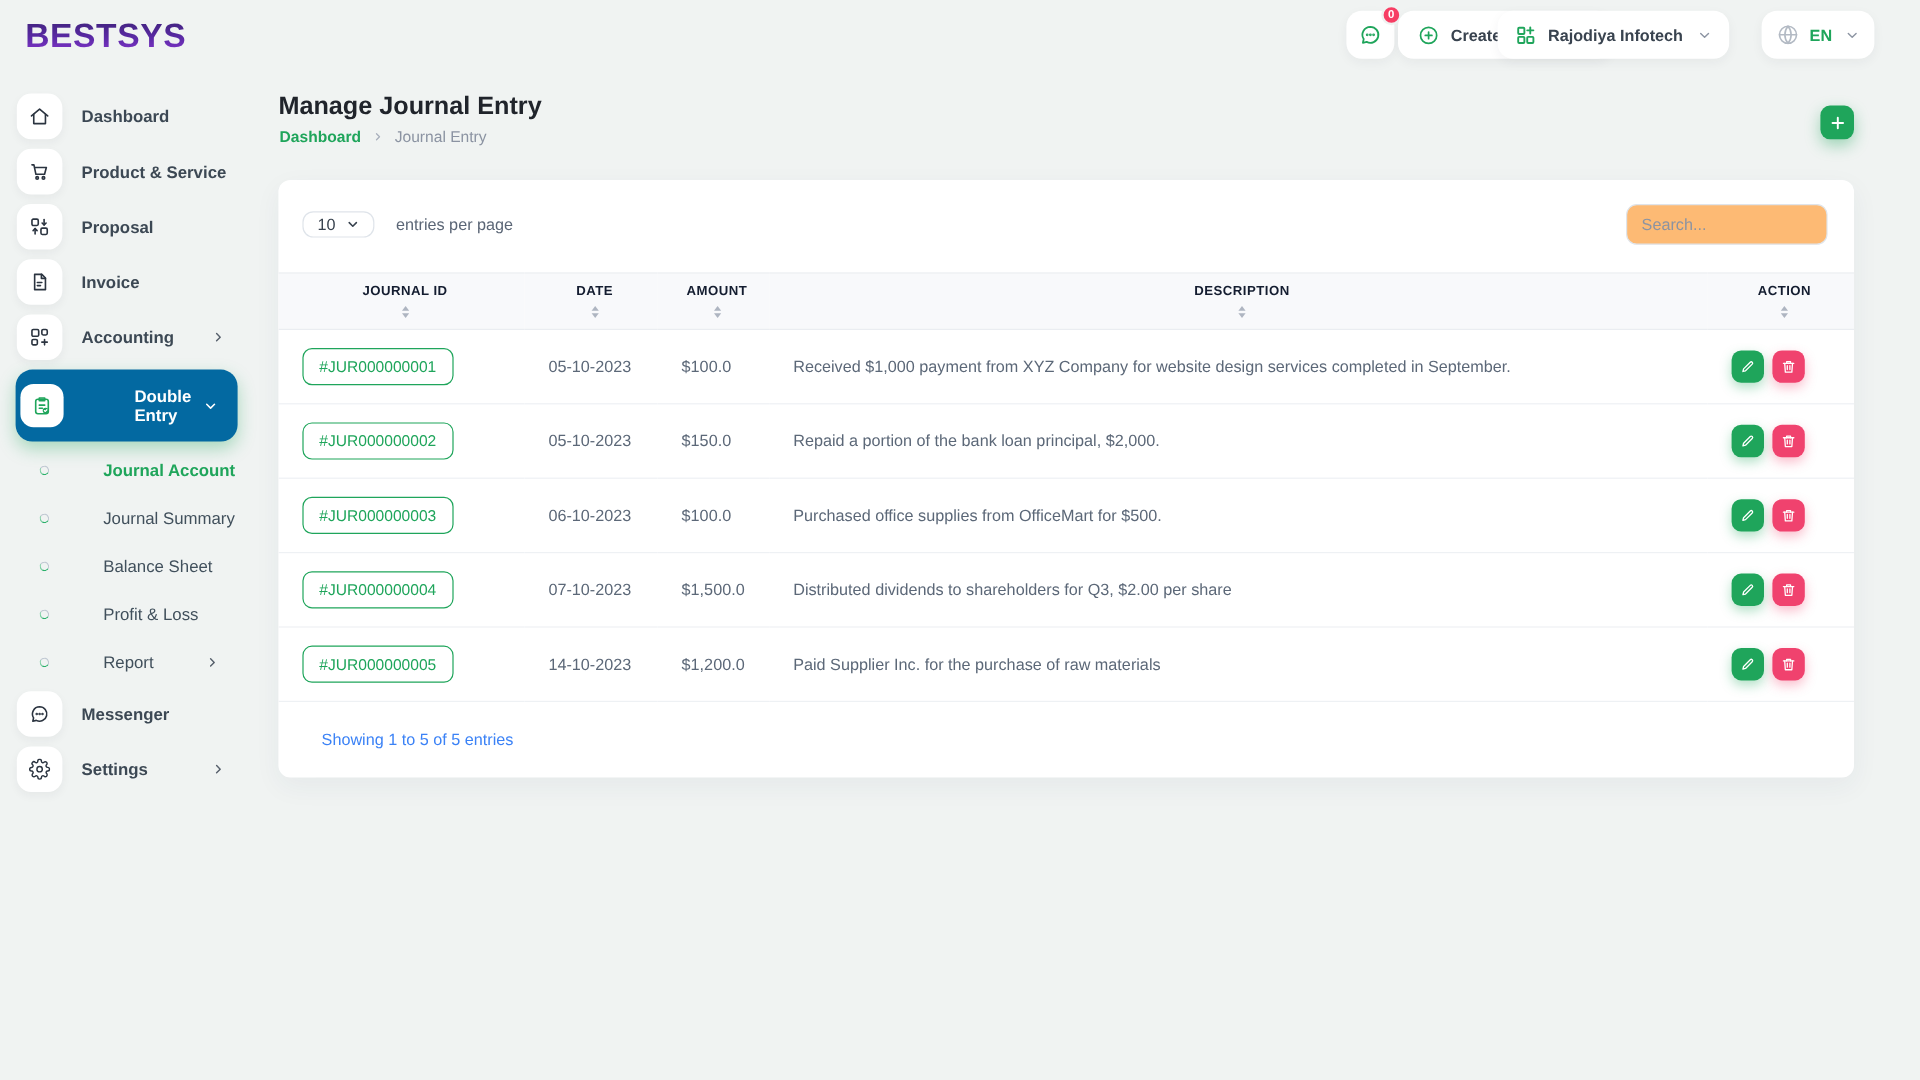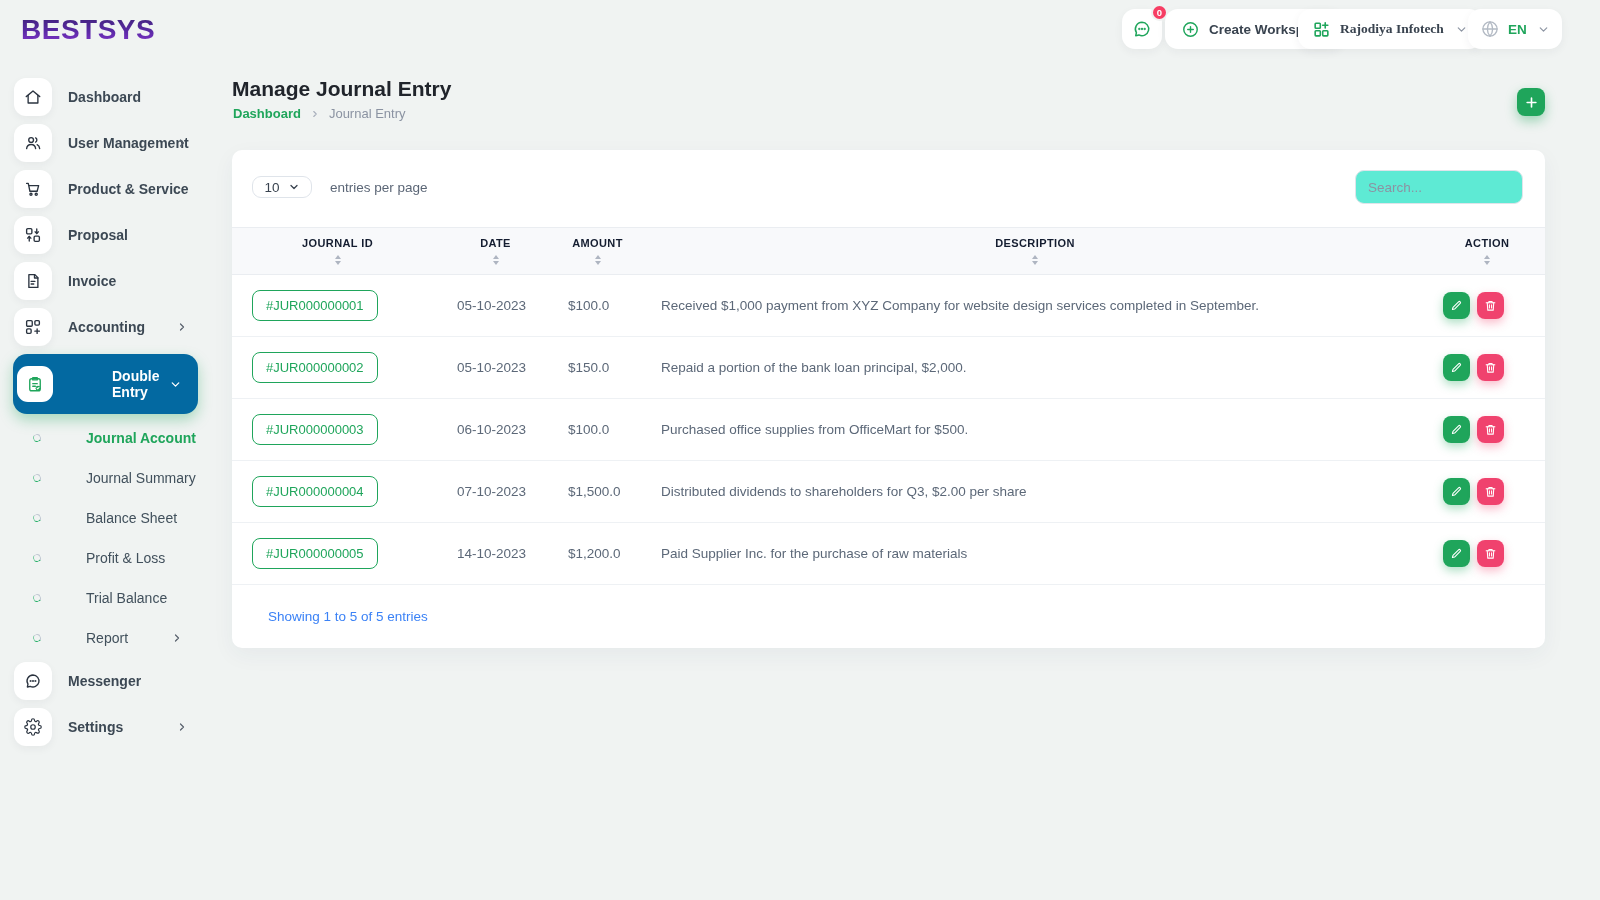--- a/index.html
+++ b/index.html
@@ -67,21 +67,21 @@
   }
   .pill-msg { left: 1122px; width: 40px; justify-content: center; }
   .badge {
     position: absolute; top: -5px; right: -6px; min-width: 17px; height: 17px;
     background: #f73e64; border-radius: 9px; color: #fff; font-size: 9.5px; font-weight: 700;
     display: flex; align-items: center; justify-content: center; padding: 0 4px;
     border: 2px solid #f0f3f2;
   }
   .pill-create { left: 1165px; padding: 0 16px; gap: 9px; }
   .pill-create .txt { font-size: 13.5px; font-weight: 600; color: #39434f; }
-  .pill-workspace { left: 1298px; padding: 0 14px; gap: 9px; font-family: Liberation Serif, serif; }
+  .pill-workspace { left: 1248px; padding: 0 14px; gap: 9px; }
   .pill-workspace .txt { font-size: 13.5px; font-weight: 600; color: #39434f; }
   .pill-lang { left: 1468px; padding: 0 12px; gap: 8px; }
   .pill-lang .txt { font-size: 13.5px; font-weight: 700; color: #1fa55b; }
   .chev-sm { color: #8d95a3; margin-left: 2px; }
 
   
   .page-title {
     position: absolute; left: 232px; top: 77px;
     font-size: 21px; font-weight: 700; color: #20242b;
   }
@@ -107,21 +107,21 @@
   .select-box {
     width: 60px; height: 22px; border: 1px solid #dfe4ea; border-radius: 9px;
     display: flex; align-items: center; justify-content: center; gap: 8px;
     font-size: 13.5px; color: #39434f; cursor: pointer; background: #fff;
   }
   .select-box .chev { color: #39434f; }
   .entries-label { margin-left: 18px; font-size: 13.5px; color: #5b6676; }
   .search-input {
     margin-left: auto; width: 168px; height: 34px; border: 1px solid #dfe4ea; border-radius: 9px;
     padding: 0 12px; font-size: 13.5px; color: #39434f; outline: none;
-    font-family: "Liberation Sans", sans-serif; background: #5eead4;
+    font-family: "Liberation Sans", sans-serif; background: #fdba74;
   }
   .search-input::placeholder { color: #8b93a2; }
 
   table.journal { width: 100%; border-collapse: collapse; margin-top: 23px; }
   thead th {
     background: #f8f9fb; border-top: 1px solid #eaedf1; border-bottom: 1px solid #eaedf1;
     padding: 9px 14px 9px 20px; text-align: left;
     font-size: 11px; font-weight: 700; letter-spacing: 0.4px; color: #141d30;
     cursor: pointer; white-space: nowrap;
   }
@@ -166,36 +166,20 @@
     <div class="nav-item">
       <span class="icon-box">
         <svg width="18" height="18" viewBox="0 0 24 24" fill="none" stroke="currentColor" stroke-width="1.8" stroke-linecap="round" stroke-linejoin="round">
             <path d="M3 11.5 12 4l9 7.5"></path>
             <path d="M5.5 9.8V20h13V9.8"></path>
           </svg>
       </span>
       <span class="nav-label">Dashboard</span>
     </div>
 
-    <div class="nav-item">
-      <span class="icon-box">
-        <svg width="18" height="18" viewBox="0 0 24 24" fill="none" stroke="currentColor" stroke-width="1.8" stroke-linecap="round" stroke-linejoin="round">
-            <circle cx="9.5" cy="8" r="3.2"></circle>
-            <path d="M3.5 19.5c.3-3.2 2.8-5.5 6-5.5s5.7 2.3 6 5.5"></path>
-            <path d="M15.5 5.2a3.2 3.2 0 0 1 0 5.6"></path>
-            <path d="M17.5 14.2c2 .8 3.2 2.7 3.4 5.3"></path>
-          </svg>
-      </span>
-      <span class="nav-label">User Management</span>
-      <span class="nav-chev">
-        <svg width="12" height="12" viewBox="0 0 24 24" fill="none" stroke="currentColor" stroke-width="2.4" stroke-linecap="round" stroke-linejoin="round">
-            <path d="m9 6 6 6-6 6"></path>
-          </svg>
-      </span>
-    </div>
 
     <div class="nav-item">
       <span class="icon-box">
         <svg width="18" height="18" viewBox="0 0 24 24" fill="none" stroke="currentColor" stroke-width="1.8" stroke-linecap="round" stroke-linejoin="round">
             <path d="M3.5 4.5h2.2l2.2 10.5h9.6l2-7.5H6.4"></path>
             <circle cx="9.3" cy="19" r="1.4"></circle>
             <circle cx="16.3" cy="19" r="1.4"></circle>
           </svg>
       </span>
       <span class="nav-label">Product &amp; Service</span>
@@ -269,24 +253,20 @@
       <span class="bullet"></span>
       <span class="sub-label">Journal Summary</span>
     </div>
     <div class="sub-item">
       <span class="bullet"></span>
       <span class="sub-label">Balance Sheet</span>
     </div>
     <div class="sub-item">
       <span class="bullet"></span>
       <span class="sub-label">Profit &amp; Loss</span>
-    </div>
-    <div class="sub-item">
-      <span class="bullet"></span>
-      <span class="sub-label">Trial Balance</span>
     </div>
     <div class="sub-item">
       <span class="bullet"></span>
       <span class="sub-label">Report</span>
       <span class="sub-chev">
         <svg width="12" height="12" viewBox="0 0 24 24" fill="none" stroke="currentColor" stroke-width="2.4" stroke-linecap="round" stroke-linejoin="round">
             <path d="m9 6 6 6-6 6"></path>
           </svg>
       </span>
     </div>

